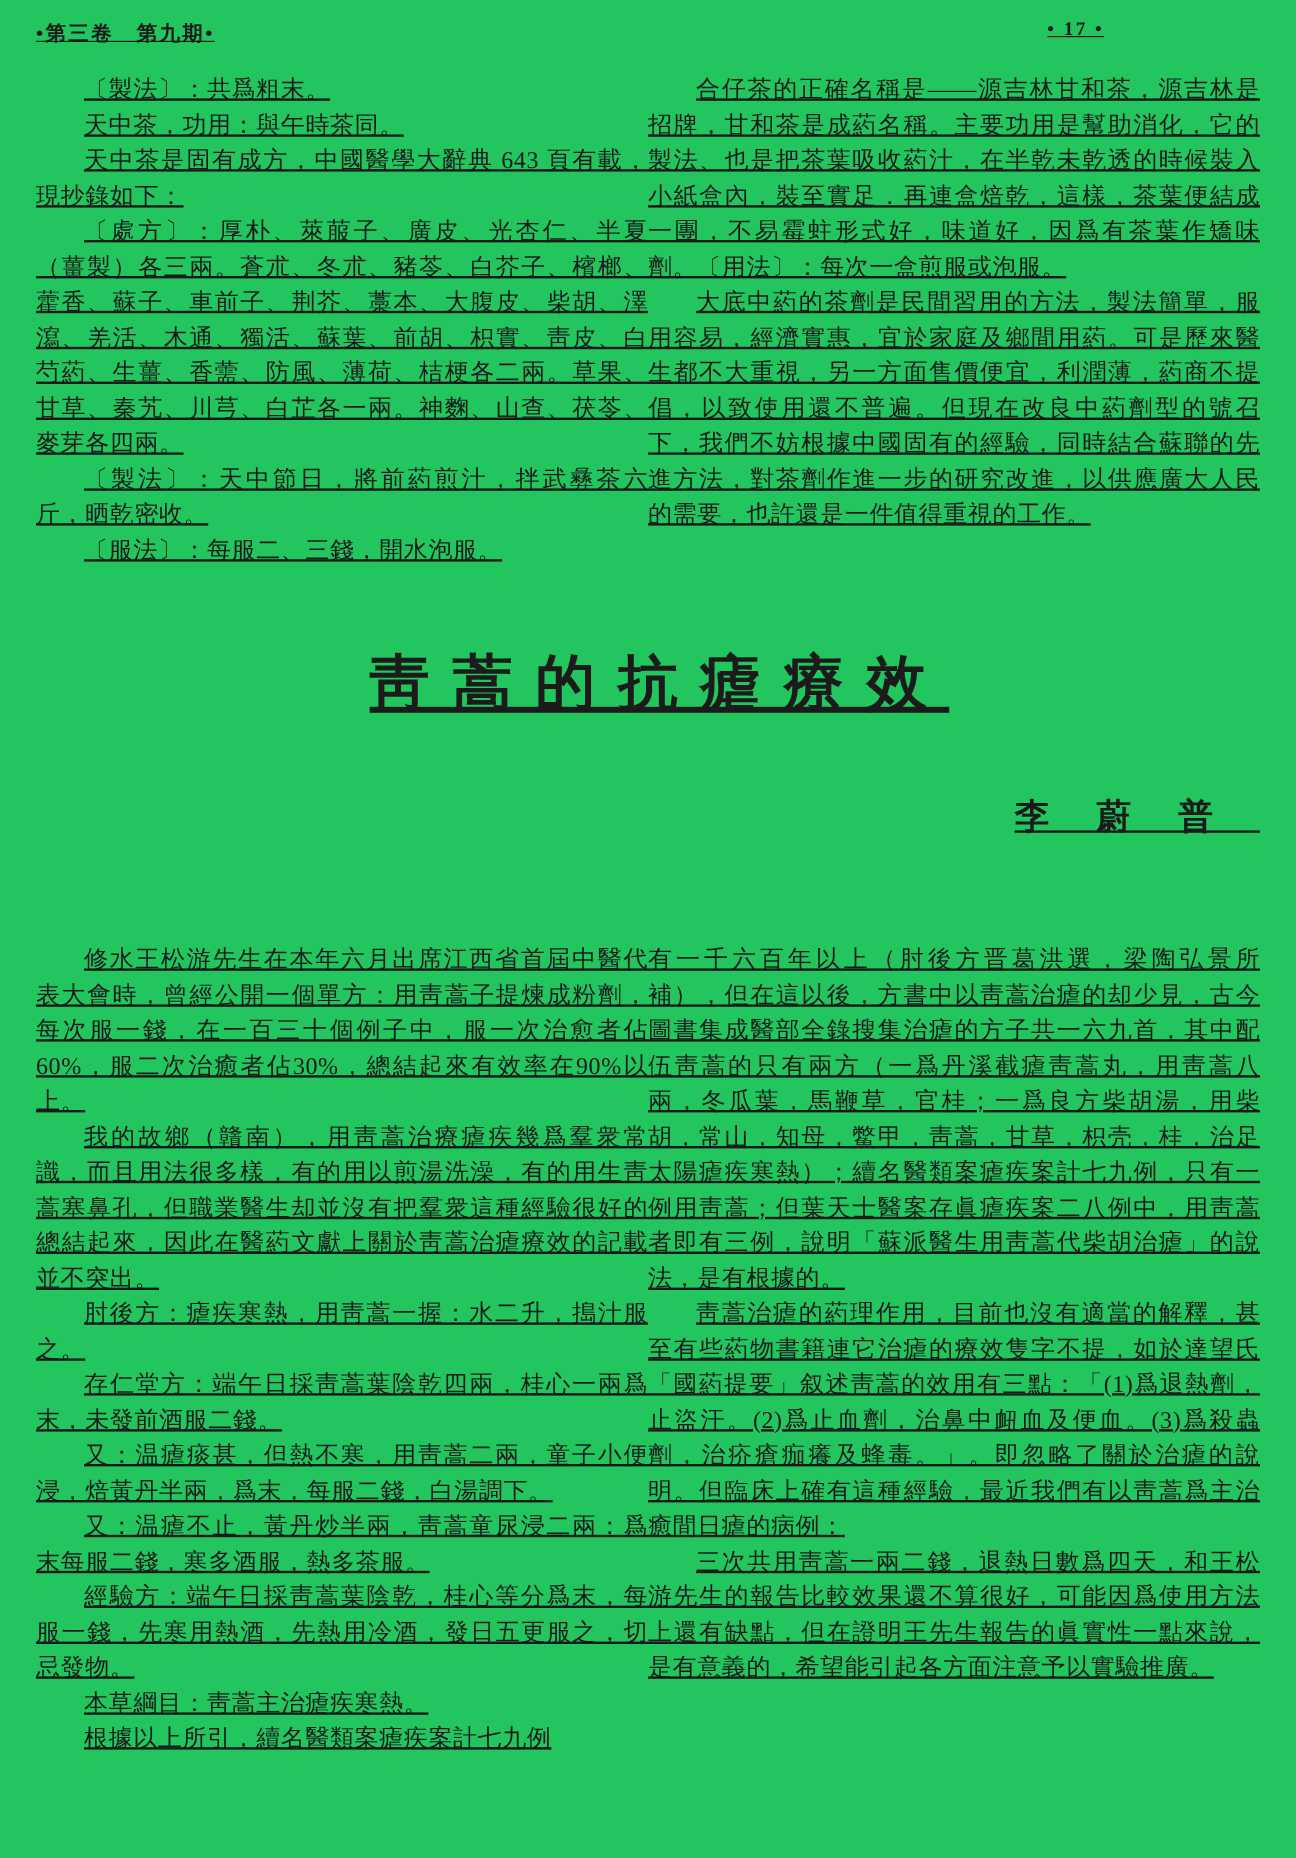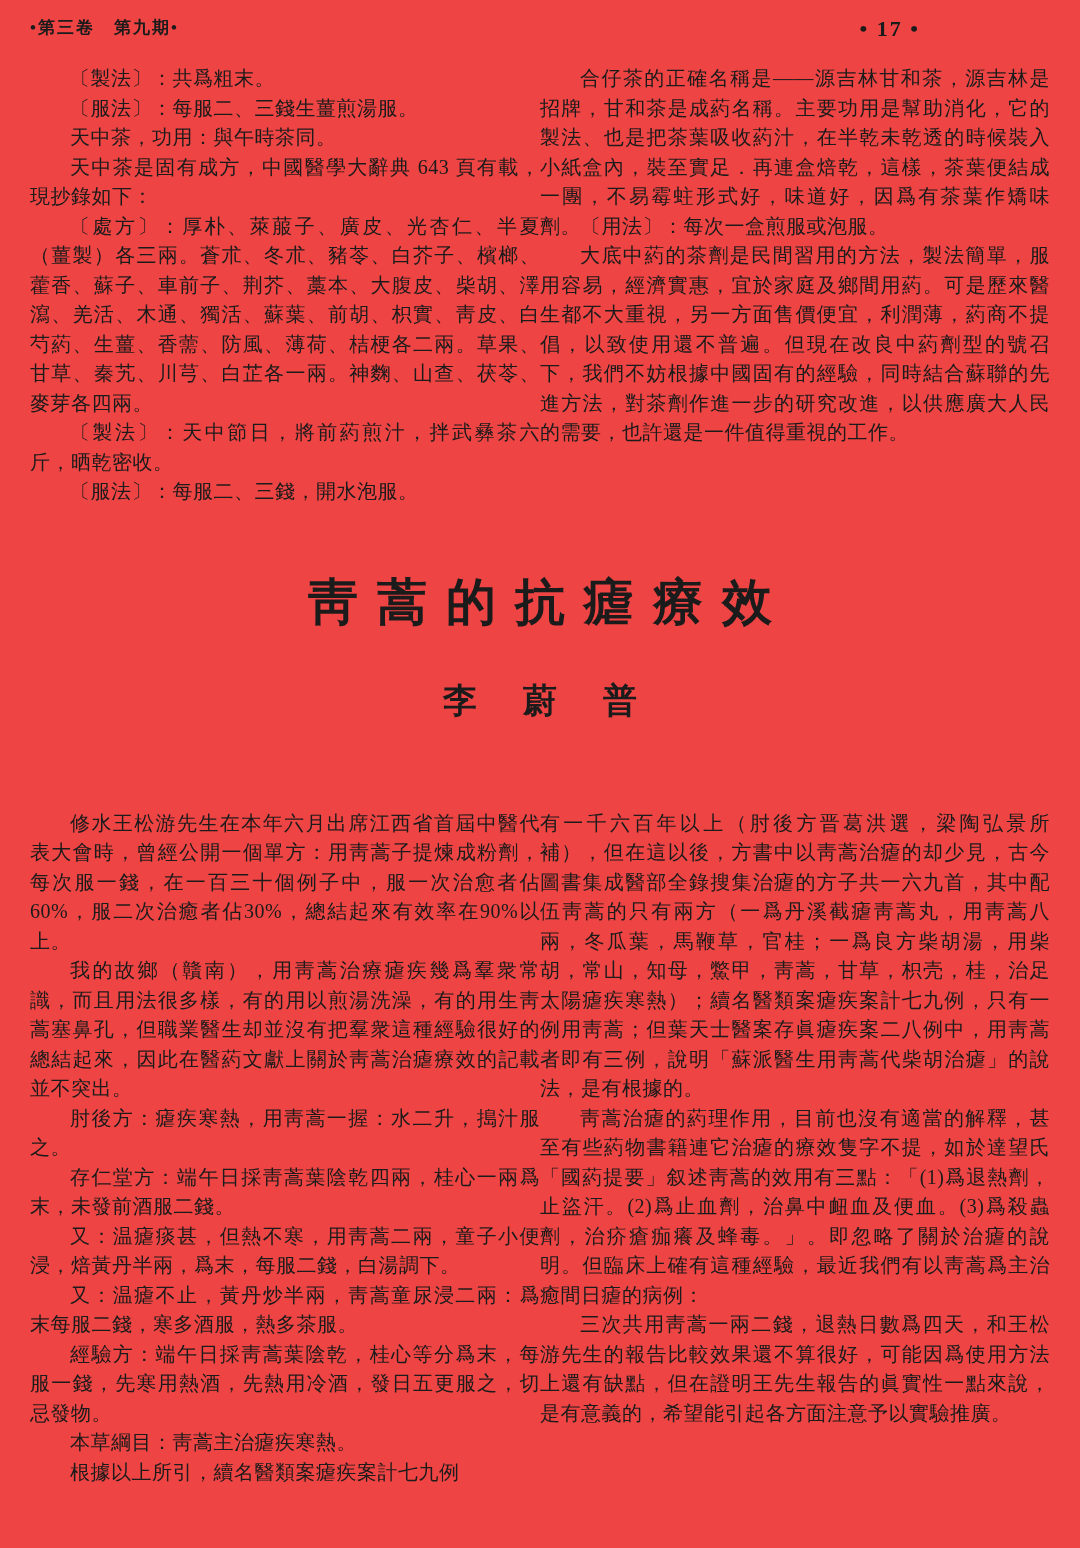--- a/index.html
+++ b/index.html
@@ -5,35 +5,36 @@
   html, body { margin: 0; padding: 0; }
   body {
     background: #e8e7e3;
     font-family: "Liberation Serif", "DejaVu Serif", serif;
   }
   .page {
     position: relative;
     width: 1080px;
     height: 1548px;
     margin: 0 auto;
-    background: #ef4444;
+    background: #22c55e;
     color: #1b1b1b;
     box-sizing: border-box;
     padding: 16px 30px 20px 30px;
     overflow: hidden;
+    text-decoration: underline;
   }
   .page-header {
     display: flex;
     justify-content: space-between;
     align-items: flex-start;
     font-size: 17px;
     font-weight: bold;
     letter-spacing: 2px;
   }
-  .page-header .page-num { margin-right: 130px; font-size: 22px; margin-left: 45px; }
+  .page-header .page-num { margin-right: 130px; font-size: 16px; margin-left: 45px; }
   .columns {
     display: grid;
     grid-template-columns: 1fr 1fr;
     align-items: start;
   }
   .top-section { margin-top: 22px; }
   .col { min-width: 0; }
   .para {
     margin: 0;
     font-size: 20px;
@@ -49,42 +50,42 @@
   }
   .article-title {
     margin: 12px;
     font-size: 50px;
     font-weight: bold;
     letter-spacing: 0.38em;
     text-indent: 0.38em;
     white-space: nowrap;
   }
   .article-author {
-    margin-top: 42px;
-    font-size: 34px;
+    margin-top: 58px;
+    font-size: 29px;
     font-weight: bold;
     letter-spacing: 1.35em;
     text-indent: 1.35em;
+    text-align: right;
   }
   .main-section { margin-top: 85px; }
 </style>
 </head>
 <body>
 
 <div class="page">
 
   <div class="page-header">
     <span>•第三卷　第九期•</span>
     <span class="page-num">• 17 •</span>
   </div>
 
   <div class="columns top-section">
     <div class="col">
         <p class="para indent">〔製法〕：共爲粗末。</p>
-        <p class="para indent">〔服法〕：每服二、三錢生薑煎湯服。</p>
         <p class="para indent">天中茶，功用：與午時茶同。</p>
         <p class="para indent">天中茶是固有成方，中國醫學大辭典 643 頁有載，現抄錄如下：</p>
         <p class="para indent">〔處方〕：厚朴、萊菔子、廣皮、光杏仁、半夏（薑製）各三兩。蒼朮、冬朮、豬苓、白芥子、檳榔、藿香、蘇子、車前子、荆芥、藁本、大腹皮、柴胡、澤瀉、羌活、木通、獨活、蘇葉、前胡、枳實、靑皮、白芍葯、生薑、香薷、防風、薄荷、桔梗各二兩。草果、甘草、秦艽、川芎、白芷各一兩。神麴、山查、茯苓、麥芽各四兩。</p>
         <p class="para indent">〔製法〕：天中節日，將前葯煎汁，拌武彝茶六斤，晒乾密收。</p>
         <p class="para indent">〔服法〕：每服二、三錢，開水泡服。</p>
       </div>
     <div class="col">
         <p class="para indent">合仔茶的正確名稱是——源吉林甘和茶，源吉林是招牌，甘和茶是成葯名稱。主要功用是幫助消化，它的製法、也是把茶葉吸收葯汁，在半乾未乾透的時候裝入小紙盒內，裝至實足．再連盒焙乾，這樣，茶葉便結成一團，不易霉蛀形式好，味道好，因爲有茶葉作矯味劑。〔用法〕：每次一盒煎服或泡服。</p>
         <p class="para indent">大底中葯的茶劑是民間習用的方法，製法簡單，服用容易，經濟實惠，宜於家庭及鄉間用葯。可是歷來醫生都不大重視，另一方面售價便宜，利潤薄，葯商不提倡，以致使用還不普遍。但現在改良中葯劑型的號召下，我們不妨根據中國固有的經驗，同時結合蘇聯的先進方法，對茶劑作進一步的研究改進，以供應廣大人民的需要，也許還是一件值得重視的工作。</p>
       </div>

